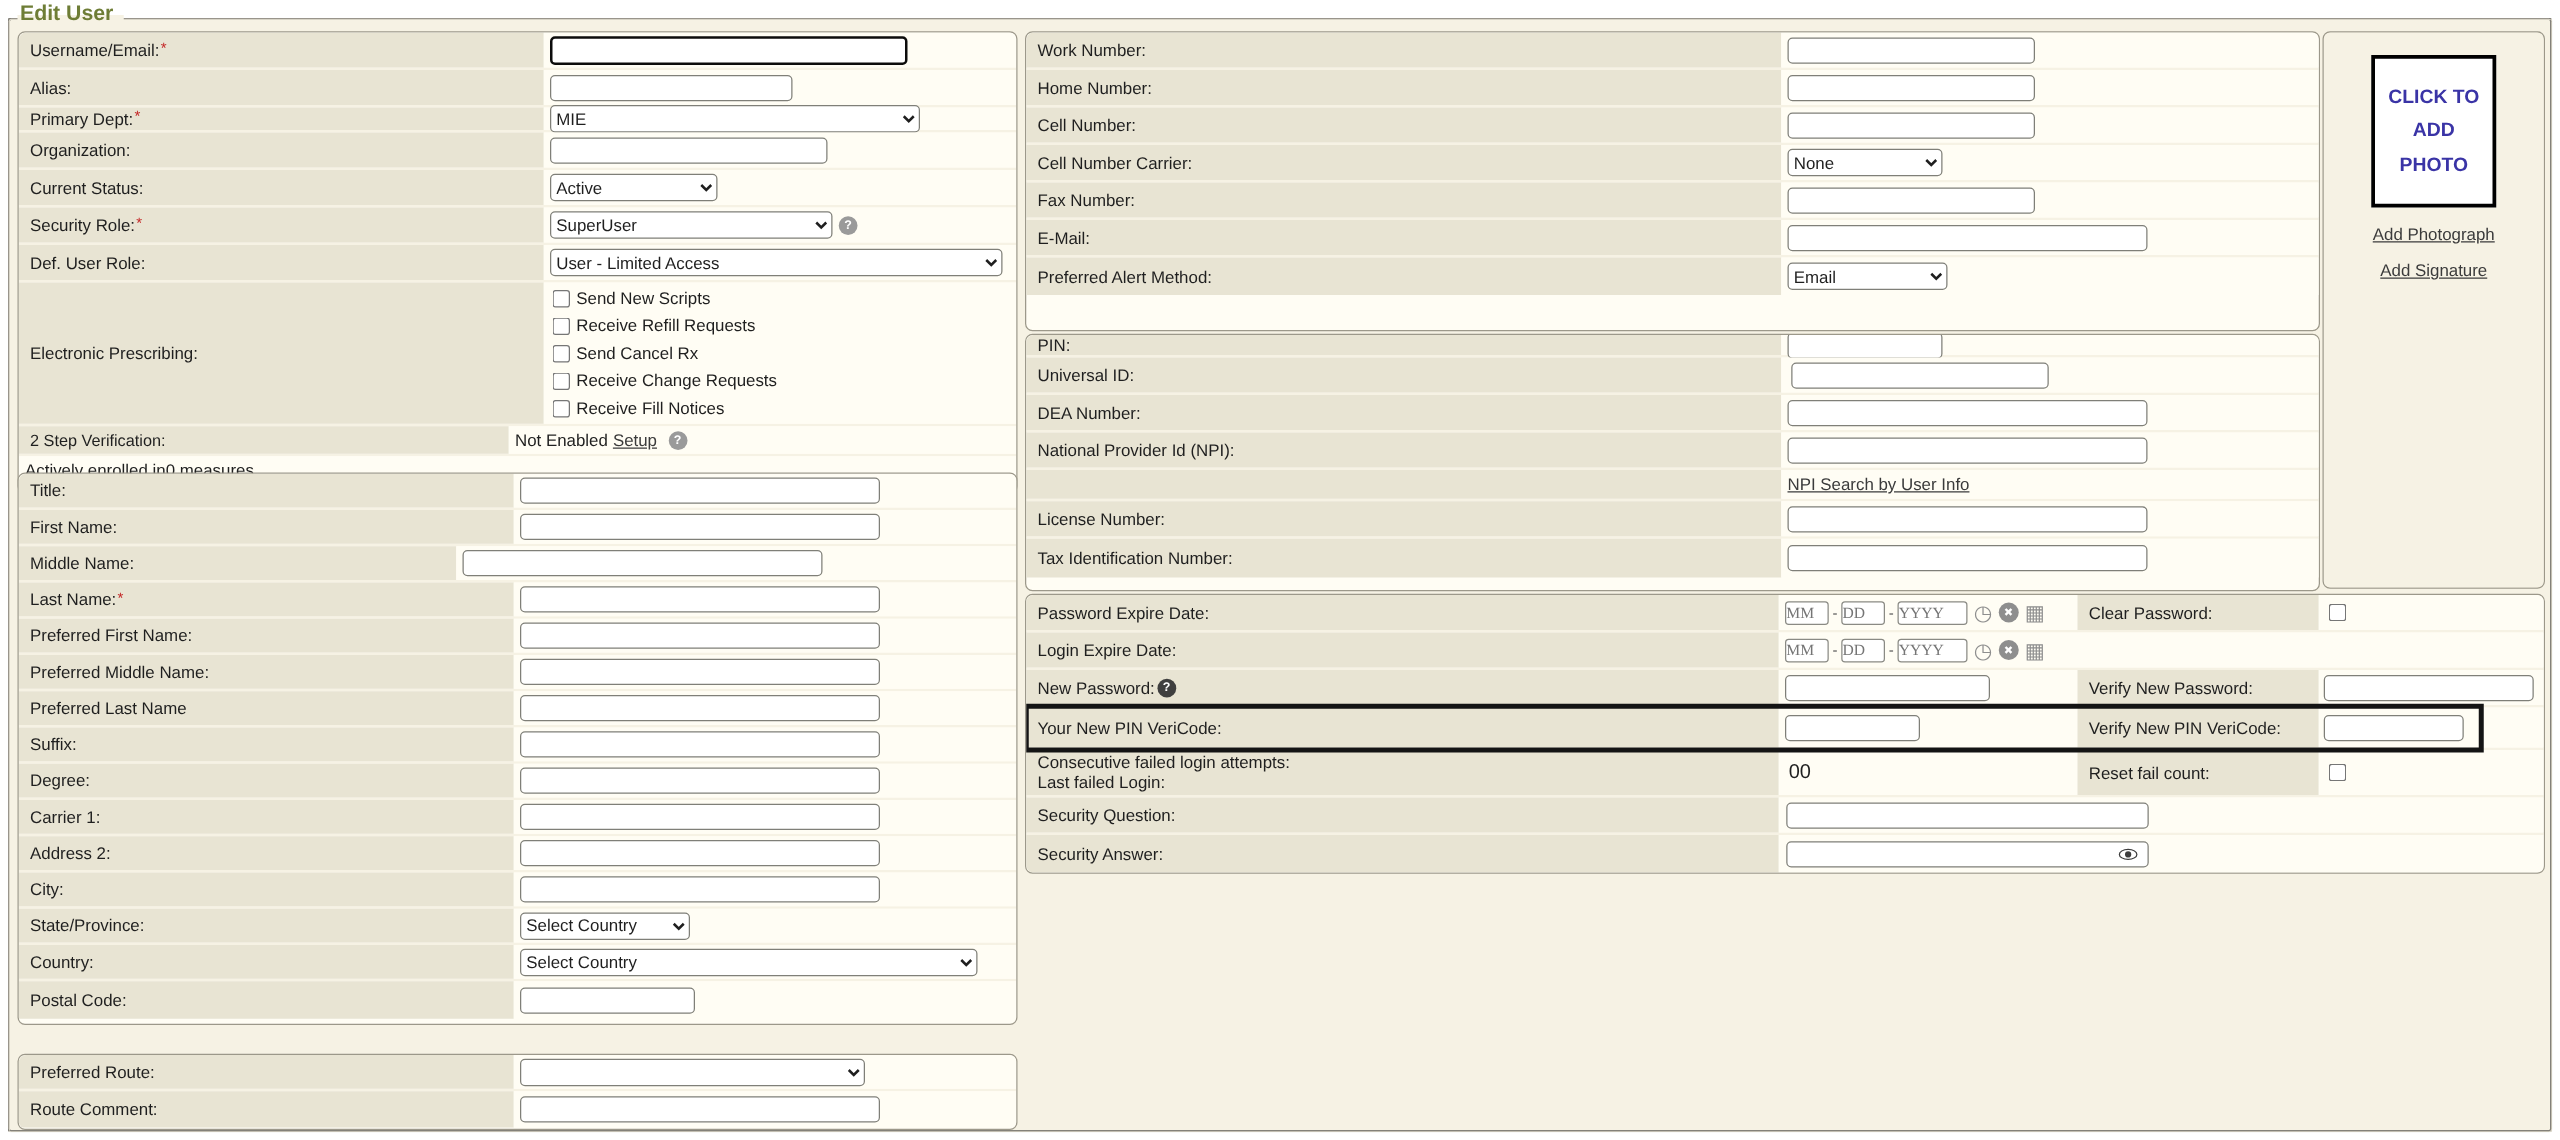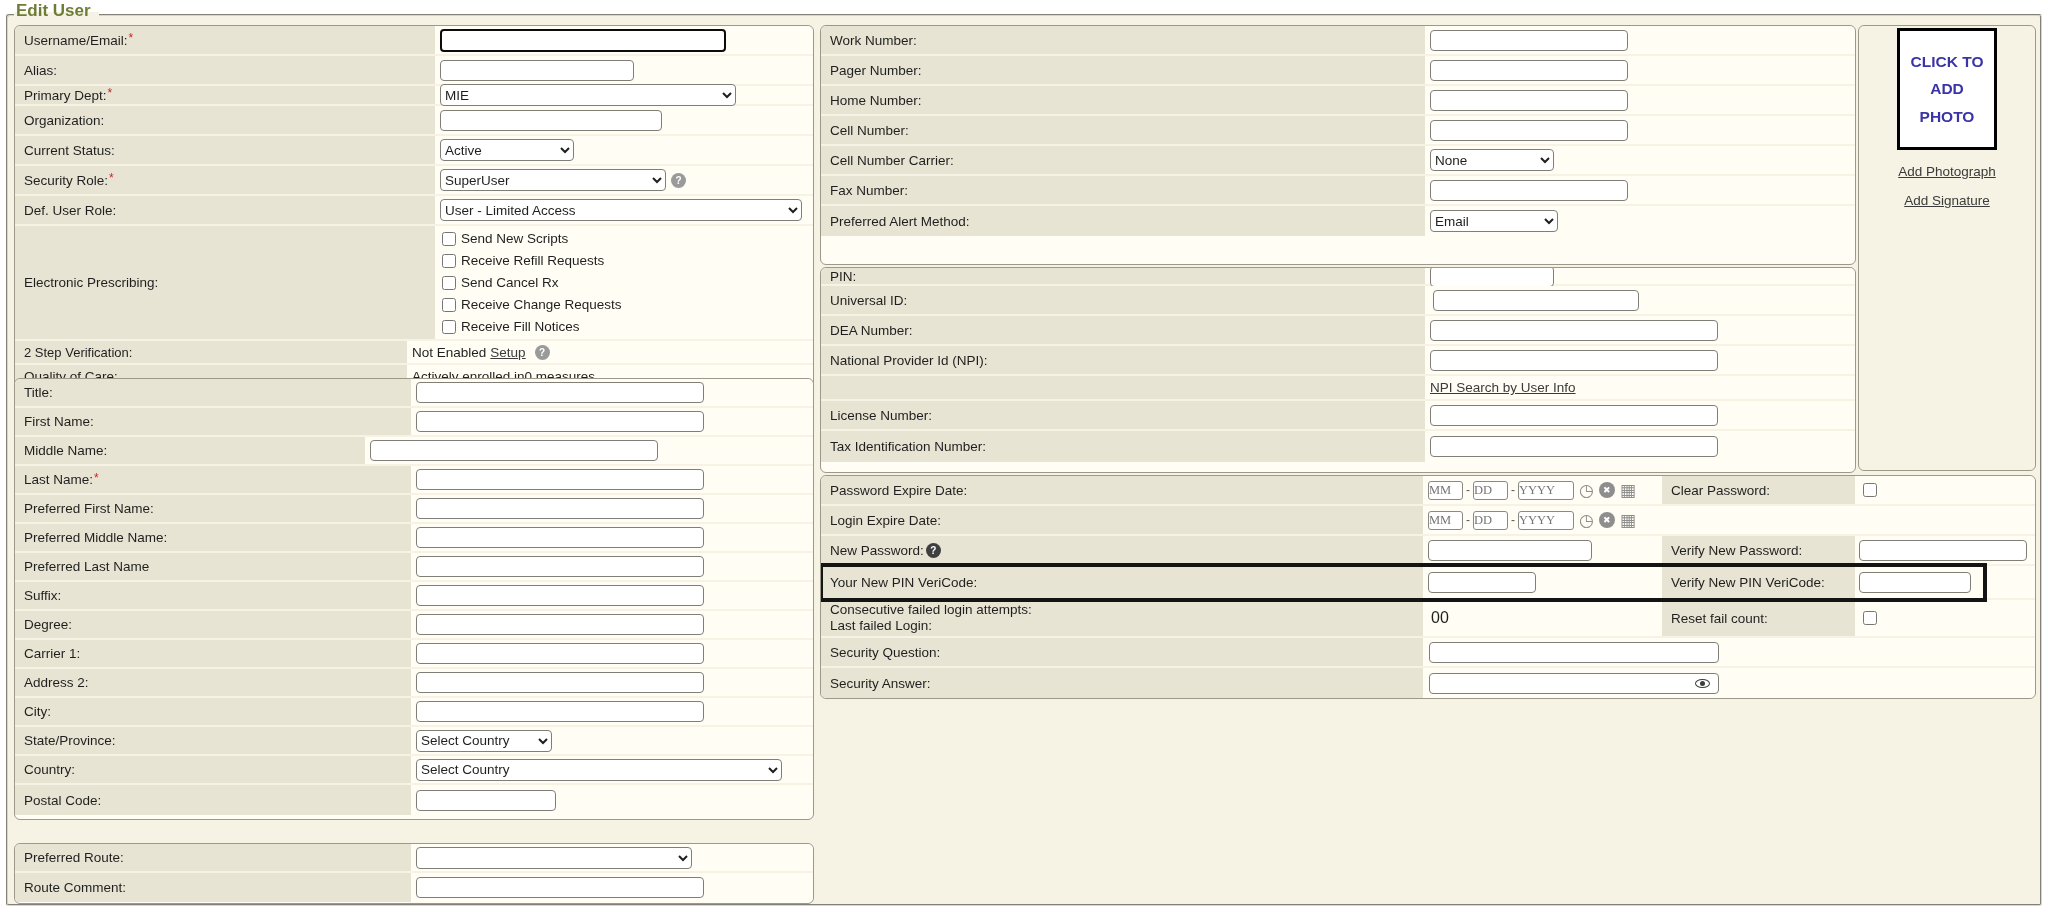--- a/index.html
+++ b/index.html
@@ -45,21 +45,21 @@
   .bold{font-weight:normal}
   .twoline{flex-direction:column;align-items:flex-start;justify-content:center;line-height:1.2}
   .hlrow{position:relative}
   .hlbox{position:absolute;left:-2px;top:-3px;height:39px;width:1168px;border:4px solid #141414;z-index:6;pointer-events:none}
   .eyewrap{position:relative;display:inline-flex;align-items:center}
   .eye{position:absolute;right:9px;width:15px;height:9px;border:1.5px solid #3c3c3c;border-radius:50%;cursor:pointer}
   .eye::after{content:"";position:absolute;left:50%;top:50%;width:5px;height:5px;margin:-2.5px 0 0 -2.5px;background:#3c3c3c;border-radius:50%}
   .checkbox{width:14px;height:14px;margin:0}
   
   .photo-inner{width:100%;height:100%;display:flex;flex-direction:column;align-items:center;background:var(--cream)}
-  .photo-frame{margin-top:2px;width:100px;height:122px;background:#fff;border:3px solid #000;display:flex;align-items:center;justify-content:center;text-align:center;cursor:pointer}
+  .photo-frame{margin-top:18px;width:100px;height:122px;background:#fff;border:3px solid #000;display:flex;align-items:center;justify-content:center;text-align:center;cursor:pointer}
   .photo-text{color:#3a34a6;font-weight:bold;font-size:15.5px;line-height:1.75;width:90px}
   .photo-link{margin-top:14px;font-size:13.5px}
   .npi-link-cell{padding-left:5px}
 </style>
 </head>
 <body>
 
 <div id="app">
   <div class="outer-border"></div>
   <div class="legend">Edit User</div>
@@ -145,24 +145,20 @@
       </div>
       <div class="row" style="height:24px">
         <div class="lbl" style="width:392px;font-size:13px">2 Step Verification:</div>
         <div class="val" style="font-size:13.5px;gap:4px">
             <span>Not Enabled</span>
             <span class="link">Setup</span>
             <span class="qicon">?</span>
           </div>
       </div>
       <div class="row" style="height:23px">
-        <div class="lbl" style="width:392px;font-size:13px">
-            <span class="link" style="color:var(--text)">Quality of Care</span>
-            <span>:</span>
-          </div>
         <div class="val" style="font-size:13.5px">
             <span>Actively enrolled in0 measures</span>
           </div>
       </div>
     </div>
   </div>
 
   <div class="section" style="left:14px;top:378px;width:800px;height:442px">
     <div class="sec-clip">
       <div class="row" style="height:29px">
@@ -280,47 +276,47 @@
 
   <div class="section" style="left:820px;top:25px;width:1036px;height:240px">
     <div class="sec-clip">
       <div class="row" style="height:30px">
           <div class="lbl" style="width:604px">Work Number:</div>
           <div class="val">
             <input class="inp" style="width: 198px;">
           </div>
         </div>
       <div class="row" style="height:30px">
-          <div class="lbl" style="width:604px">Pager Number:</div>
+          <div class="lbl" style="width:604px">Home Number:</div>
           <div class="val">
             <input class="inp" style="width: 198px;">
           </div>
         </div>
       <div class="row" style="height:30px">
-          <div class="lbl" style="width:604px">Home Number:</div>
+          <div class="lbl" style="width:604px">Cell Number:</div>
           <div class="val">
             <input class="inp" style="width: 198px;">
           </div>
         </div>
       <div class="row" style="height:30px">
-          <div class="lbl" style="width:604px">Cell Number:</div>
+          <div class="lbl" style="width:604px">Cell Number Carrier:</div>
+          <div class="val">
+            <select class="sel" style="width:124px"><option>None</option></select>
+          </div>
+        </div>
+      <div class="row" style="height:30px">
+          <div class="lbl" style="width:604px">Fax Number:</div>
           <div class="val">
             <input class="inp" style="width: 198px;">
           </div>
         </div>
       <div class="row" style="height:30px">
-          <div class="lbl" style="width:604px">Cell Number Carrier:</div>
-          <div class="val">
-            <select class="sel" style="width:124px"><option>None</option></select>
-          </div>
-        </div>
-      <div class="row" style="height:30px">
-          <div class="lbl" style="width:604px">Fax Number:</div>
-          <div class="val">
-            <input class="inp" style="width: 198px;">
+          <div class="lbl" style="width:604px">E-Mail:</div>
+          <div class="val">
+            <input class="inp" style="width: 288px;">
           </div>
         </div>
       <div class="row" style="height:30px">
           <div class="lbl" style="width:604px">Preferred Alert Method:</div>
           <div class="val">
             <select class="sel" style="width:128px"><option>Email</option></select>
           </div>
         </div>
     </div>
   </div>

